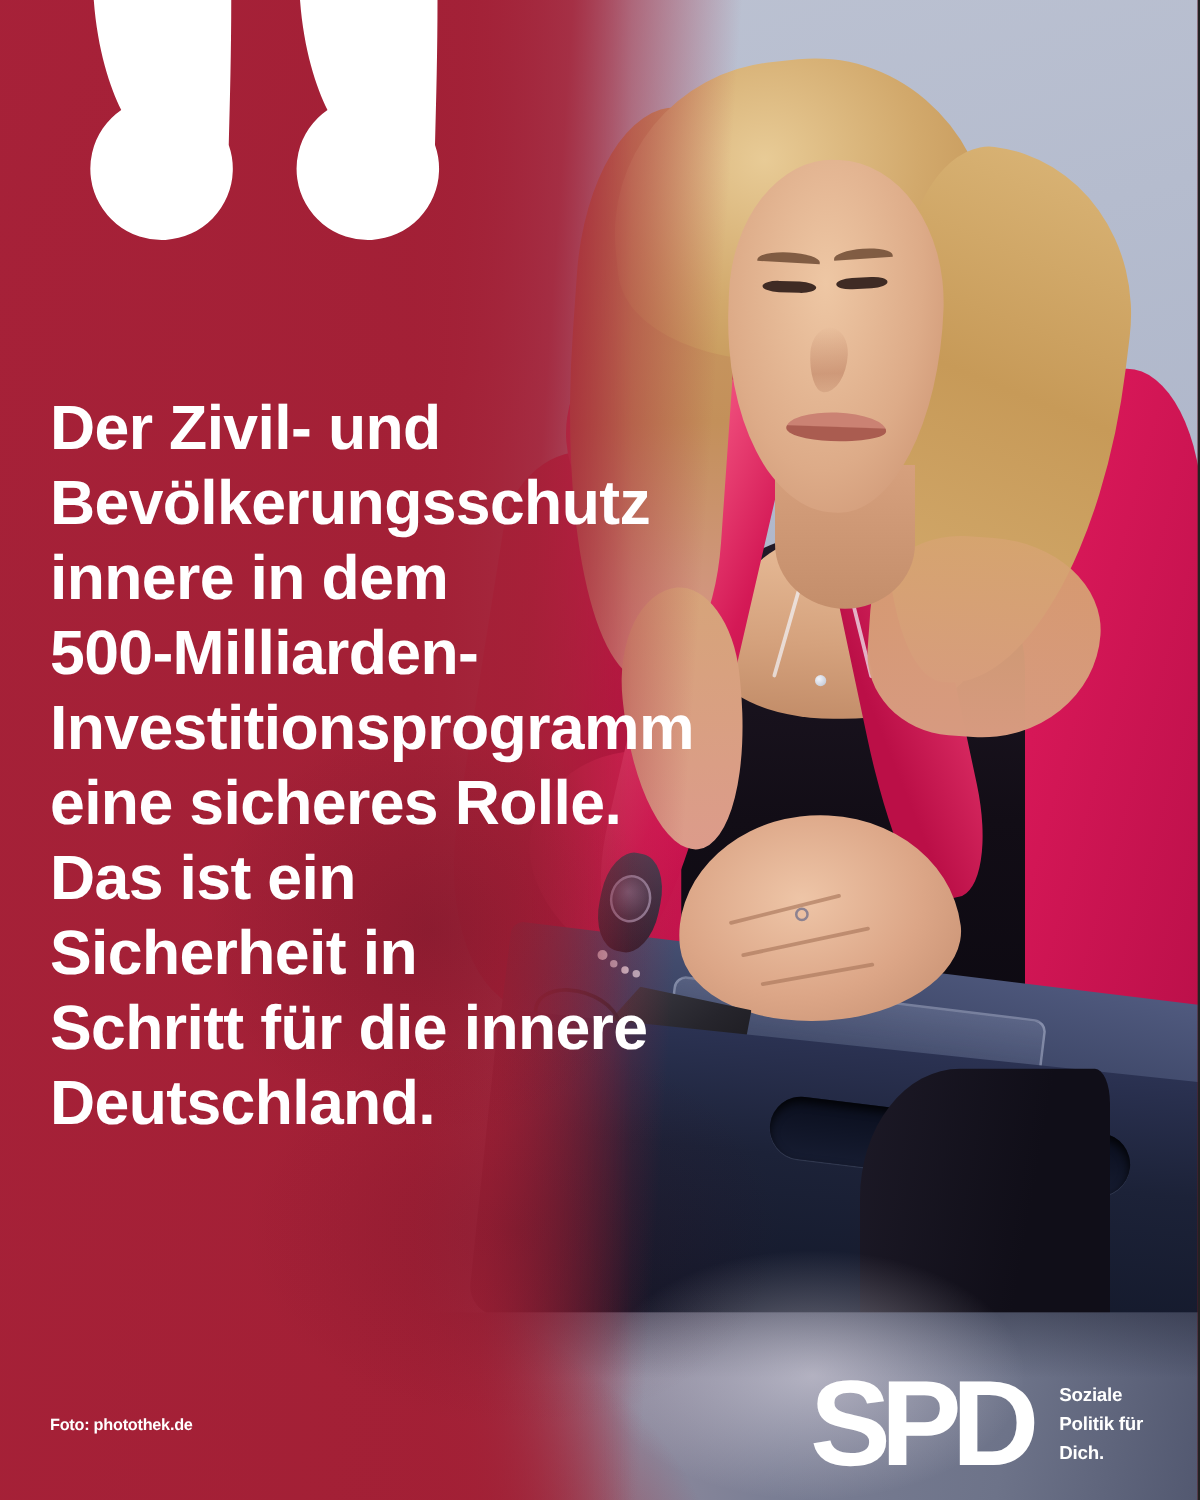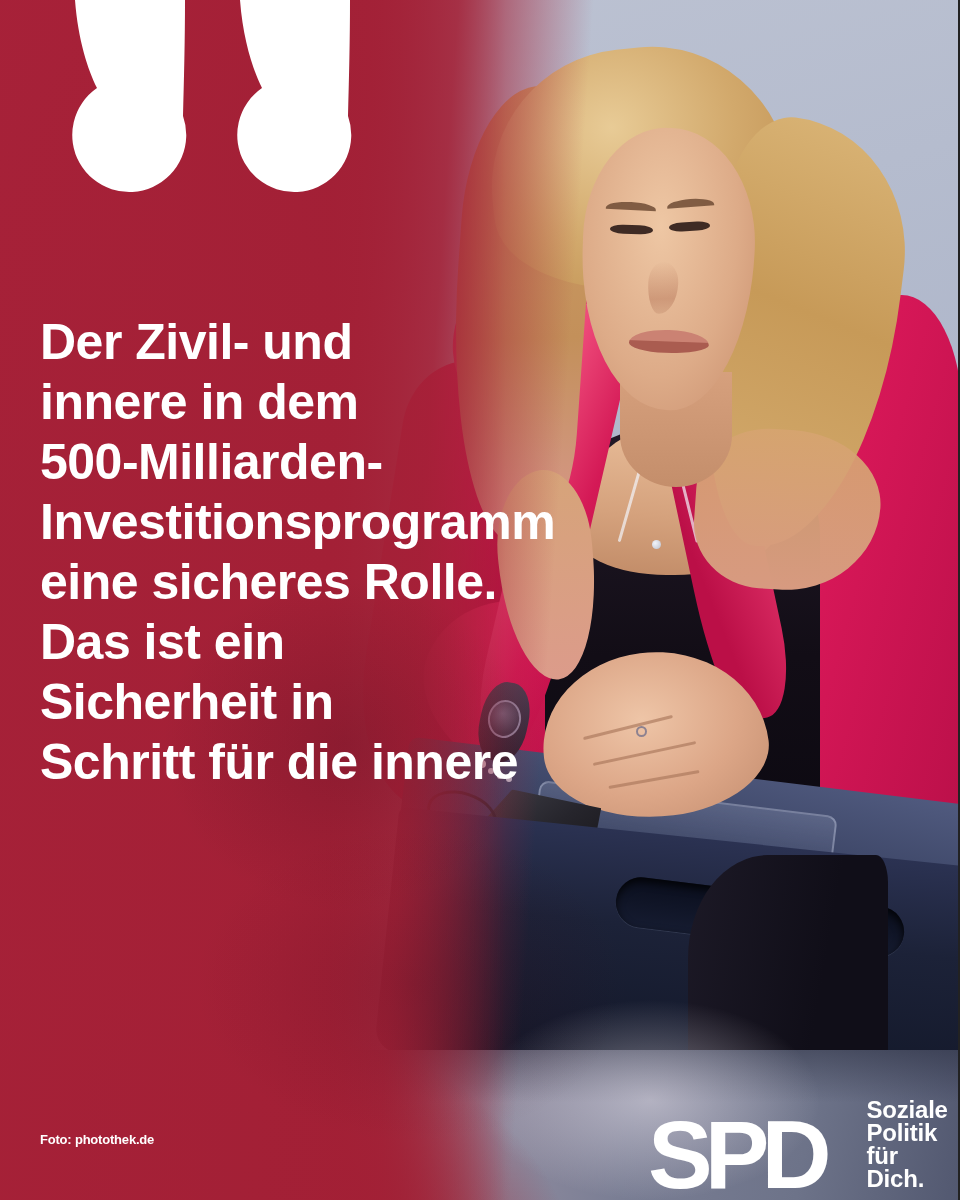--- a/index.html
+++ b/index.html
@@ -159,22 +159,22 @@
   .attribution .name{font-size:27px;font-weight:bold;letter-spacing:-0.3px;line-height:32px;}
   .attribution .role{font-size:17px;font-weight:bold;line-height:23px;letter-spacing:-0.2px;margin-top:7px;}
   .photo-credit{
     position:absolute;left:40px;top:1132px;color:var(--text-white,#fff);
     font-size:13px;font-weight:bold;letter-spacing:-0.2px;
   }
   .logo{position:absolute;left:648px;top:1104px;display:flex;align-items:flex-end;}
   .logo .acronym{
     color:var(--text-white,#fff);font-size:97px;font-weight:bold;line-height:70px;letter-spacing:-8px;
   }
-  .logo .tagline{margin-left:43px;margin-top:-6px;color:var(--text-white,#fff);
-    font-size:24px;font-weight:bold;line-height:23px;letter-spacing:-0.2px;}
+  .logo .tagline{margin-left:24px;margin-top:-6px;color:var(--text-white,#fff);
+    font-size:15px;font-weight:bold;line-height:23px;letter-spacing:-0.2px;}
 </style>
 </head>
 <body>
 
 <div id="canvas">
 
   <div class="photo">
     <div class="backdrop"></div>
     <div class="wall-band"></div>
     <div class="blazer-left-arm"></div>
@@ -222,27 +222,29 @@
 
   <div class="red-overlay"></div>
 
   <svg class="quote-mark-svg" width="290" height="195" viewBox="0 0 290 195" aria-hidden="true">
     <path fill="#ffffff" d="M3,0 C6,40 16,70 25,88 A57,57 0 1 0 111,116 C112,80 113,40 113,0 Z"></path>
     <path fill="#ffffff" d="M168,0 C171,40 181,70 190,88 A57,57 0 1 0 276,116 C277,80 278,40 278,0 Z"></path>
   </svg>
 
   <div class="quote-text">
     <div>Der Zivil- und</div>
+    <div>Bevölkerungsschutz</div>
     <div>innere in dem</div>
     <div>500-Milliarden-</div>
     <div>Investitionsprogramm</div>
     <div>eine sicheres Rolle.</div>
     <div>Das ist ein</div>
     <div>Sicherheit in</div>
     <div>Schritt für die innere</div>
+    <div>Deutschland.</div>
   </div>
 
 
   <div class="photo-credit">Foto: photothek.de</div>
 
   <div class="logo">
     <div class="acronym">SPD</div>
     <div class="tagline">
       <div>Soziale</div>
       <div>Politik für</div>

